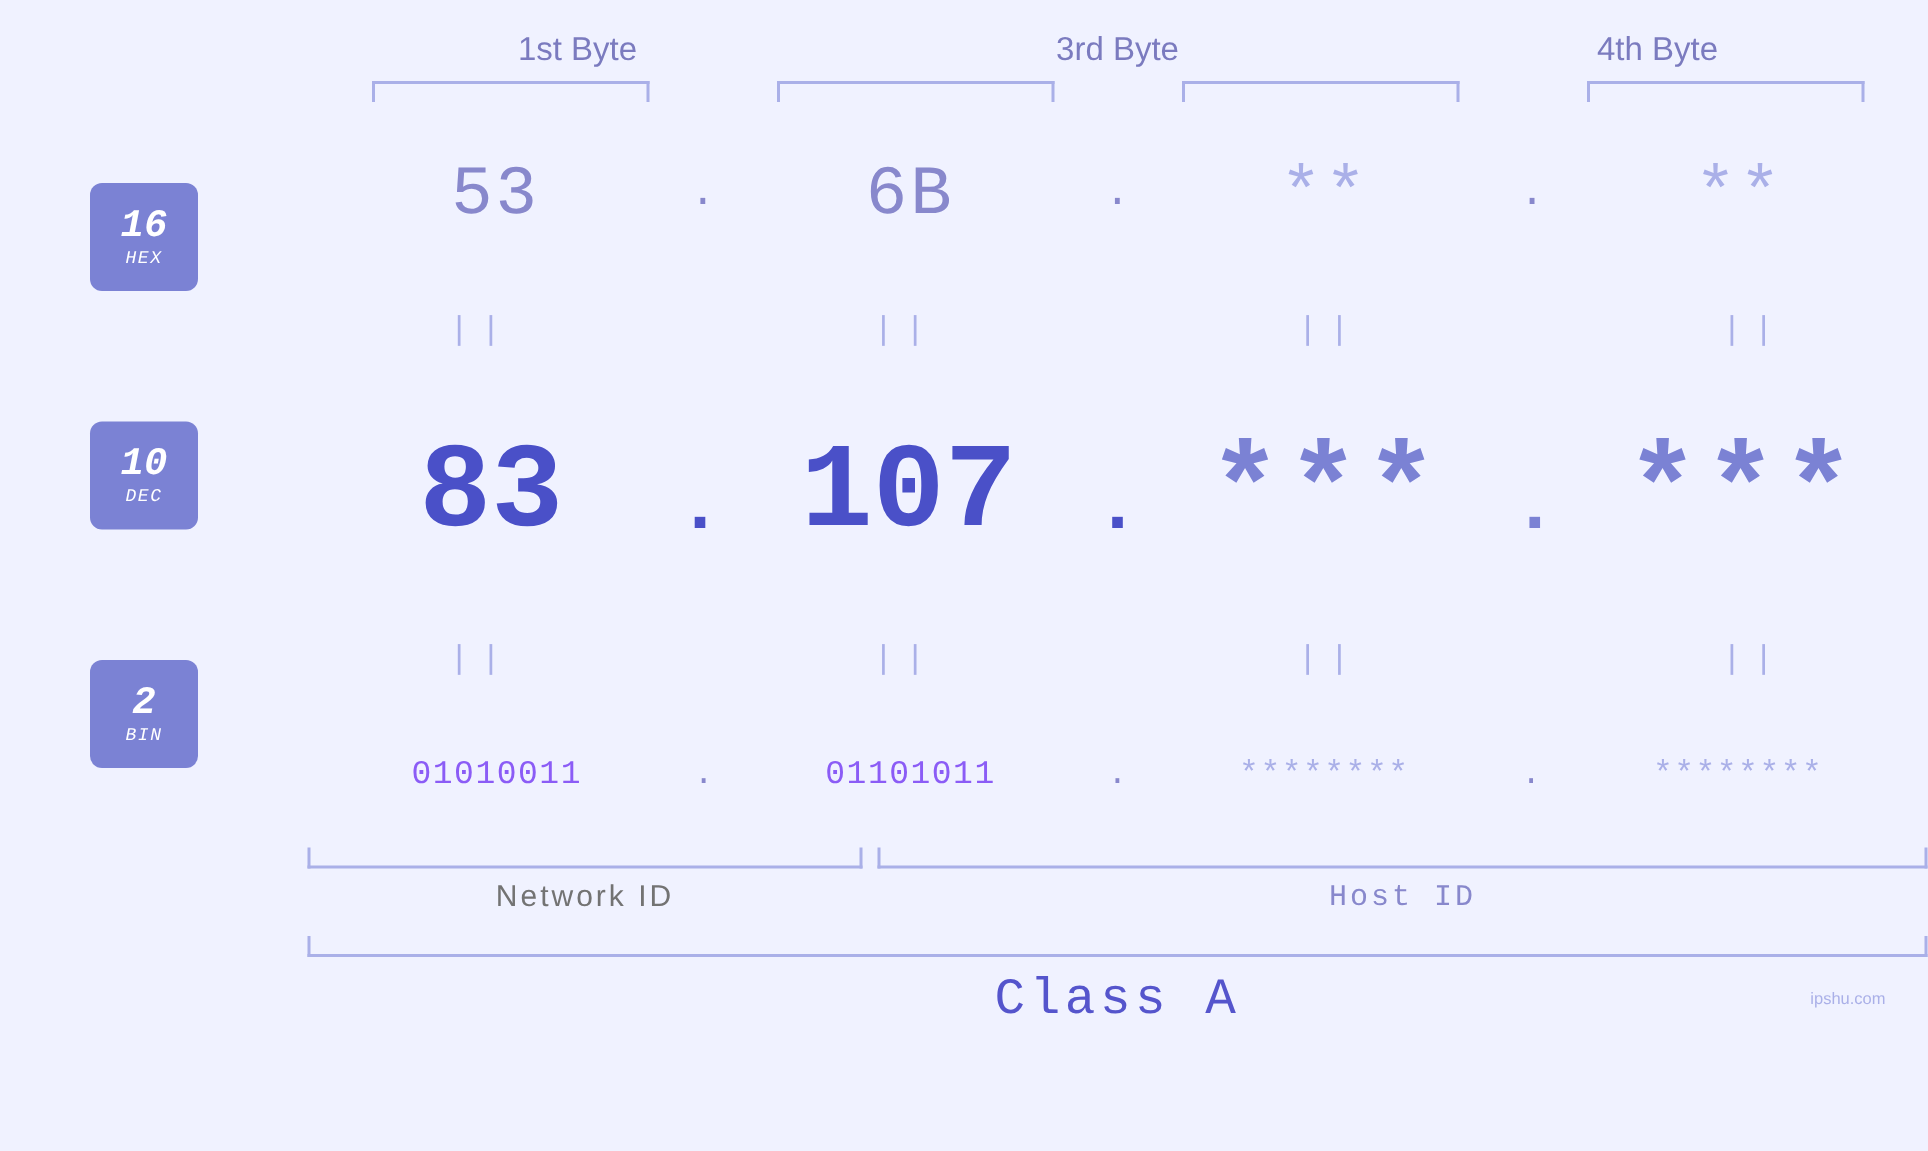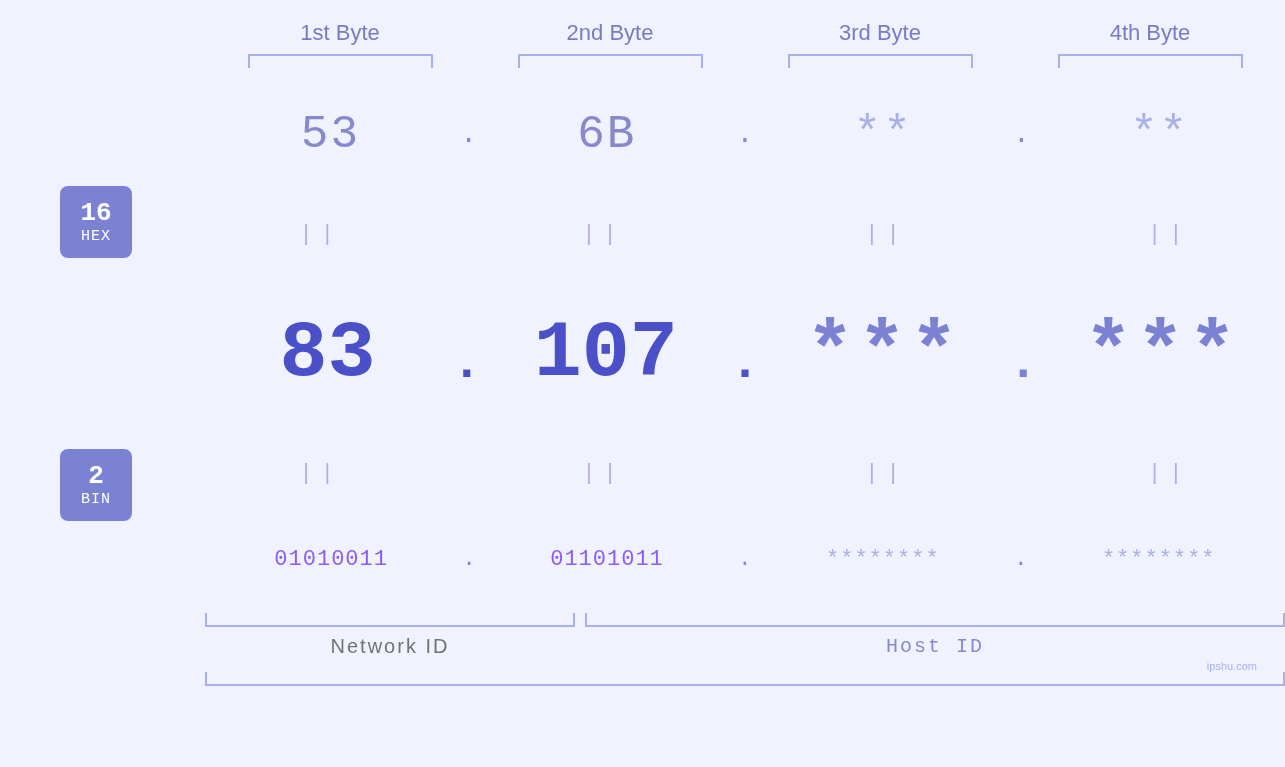--- a/index.html
+++ b/index.html
@@ -62,26 +62,27 @@
       width: 1080px;
       margin-left: 140px;
       flex: 1;
       position: relative;
     }
 
     
     .badges-column {
       position: absolute;
       left: -145px;
-      top: 13px;
+      top: 0;
       display: flex;
       flex-direction: column;
       justify-content: space-around;
       height: 100%;
       padding: 10px 0;
+      font-style: italic;
     }
 
     .badge {
       width: 72px;
       height: 72px;
       background-color: #7b82d4;
       border-radius: 8px;
       display: flex;
       flex-direction: column;
       align-items: center;
@@ -89,21 +90,21 @@
       color: white;
     }
 
     .badge-number {
       font-size: 26px;
       font-weight: bold;
       line-height: 1.1;
     }
 
     .badge-label {
-      font-size: 15px;
+      font-size: 12px;
       font-weight: normal;
       letter-spacing: 1px;
     }
 
     
     .rows-container {
       display: flex;
       flex-direction: column;
       justify-content: space-around;
       width: 100%;
@@ -293,38 +294,41 @@
       font-size: 22px;
     }
   </style>
 </head>
 <body>
 
 <div class="main-container">
 
   <div class="byte-headers">
     <div class="byte-header">1st Byte</div>
-    <div class="byte-header">2nd Byte</div>
     <div class="byte-header">3rd Byte</div>
     <div class="byte-header">4th Byte</div>
   </div>
 
   <div class="bracket-row">
     <div class="bracket"></div>
     <div class="bracket"></div>
     <div class="bracket"></div>
     <div class="bracket"></div>
   </div>
 
   <div class="grid-area">
 
     <div class="badges-column">
       <div class="badge">
         <span class="badge-number">16</span>
         <span class="badge-label">HEX</span>
+      </div>
+      <div class="badge">
+        <span class="badge-number">10</span>
+        <span class="badge-label">DEC</span>
       </div>
       <div class="badge">
         <span class="badge-number">2</span>
         <span class="badge-label">BIN</span>
       </div>
     </div>
 
     <div class="rows-container">
 
       <div class="data-row">
@@ -410,17 +414,18 @@
       <div class="host-bracket"></div>
     </div>
     <div class="id-labels">
       <div class="network-id-label">Network ID</div>
       <div class="host-id-label">Host ID</div>
     </div>
   </div>
 
   <div class="class-section">
     <div class="class-bracket-line"></div>
+    <div class="class-label">Class A</div>
   </div>
 
   <div class="footer">ipshu.com</div>
 
 </div>
 
 </body></html>

